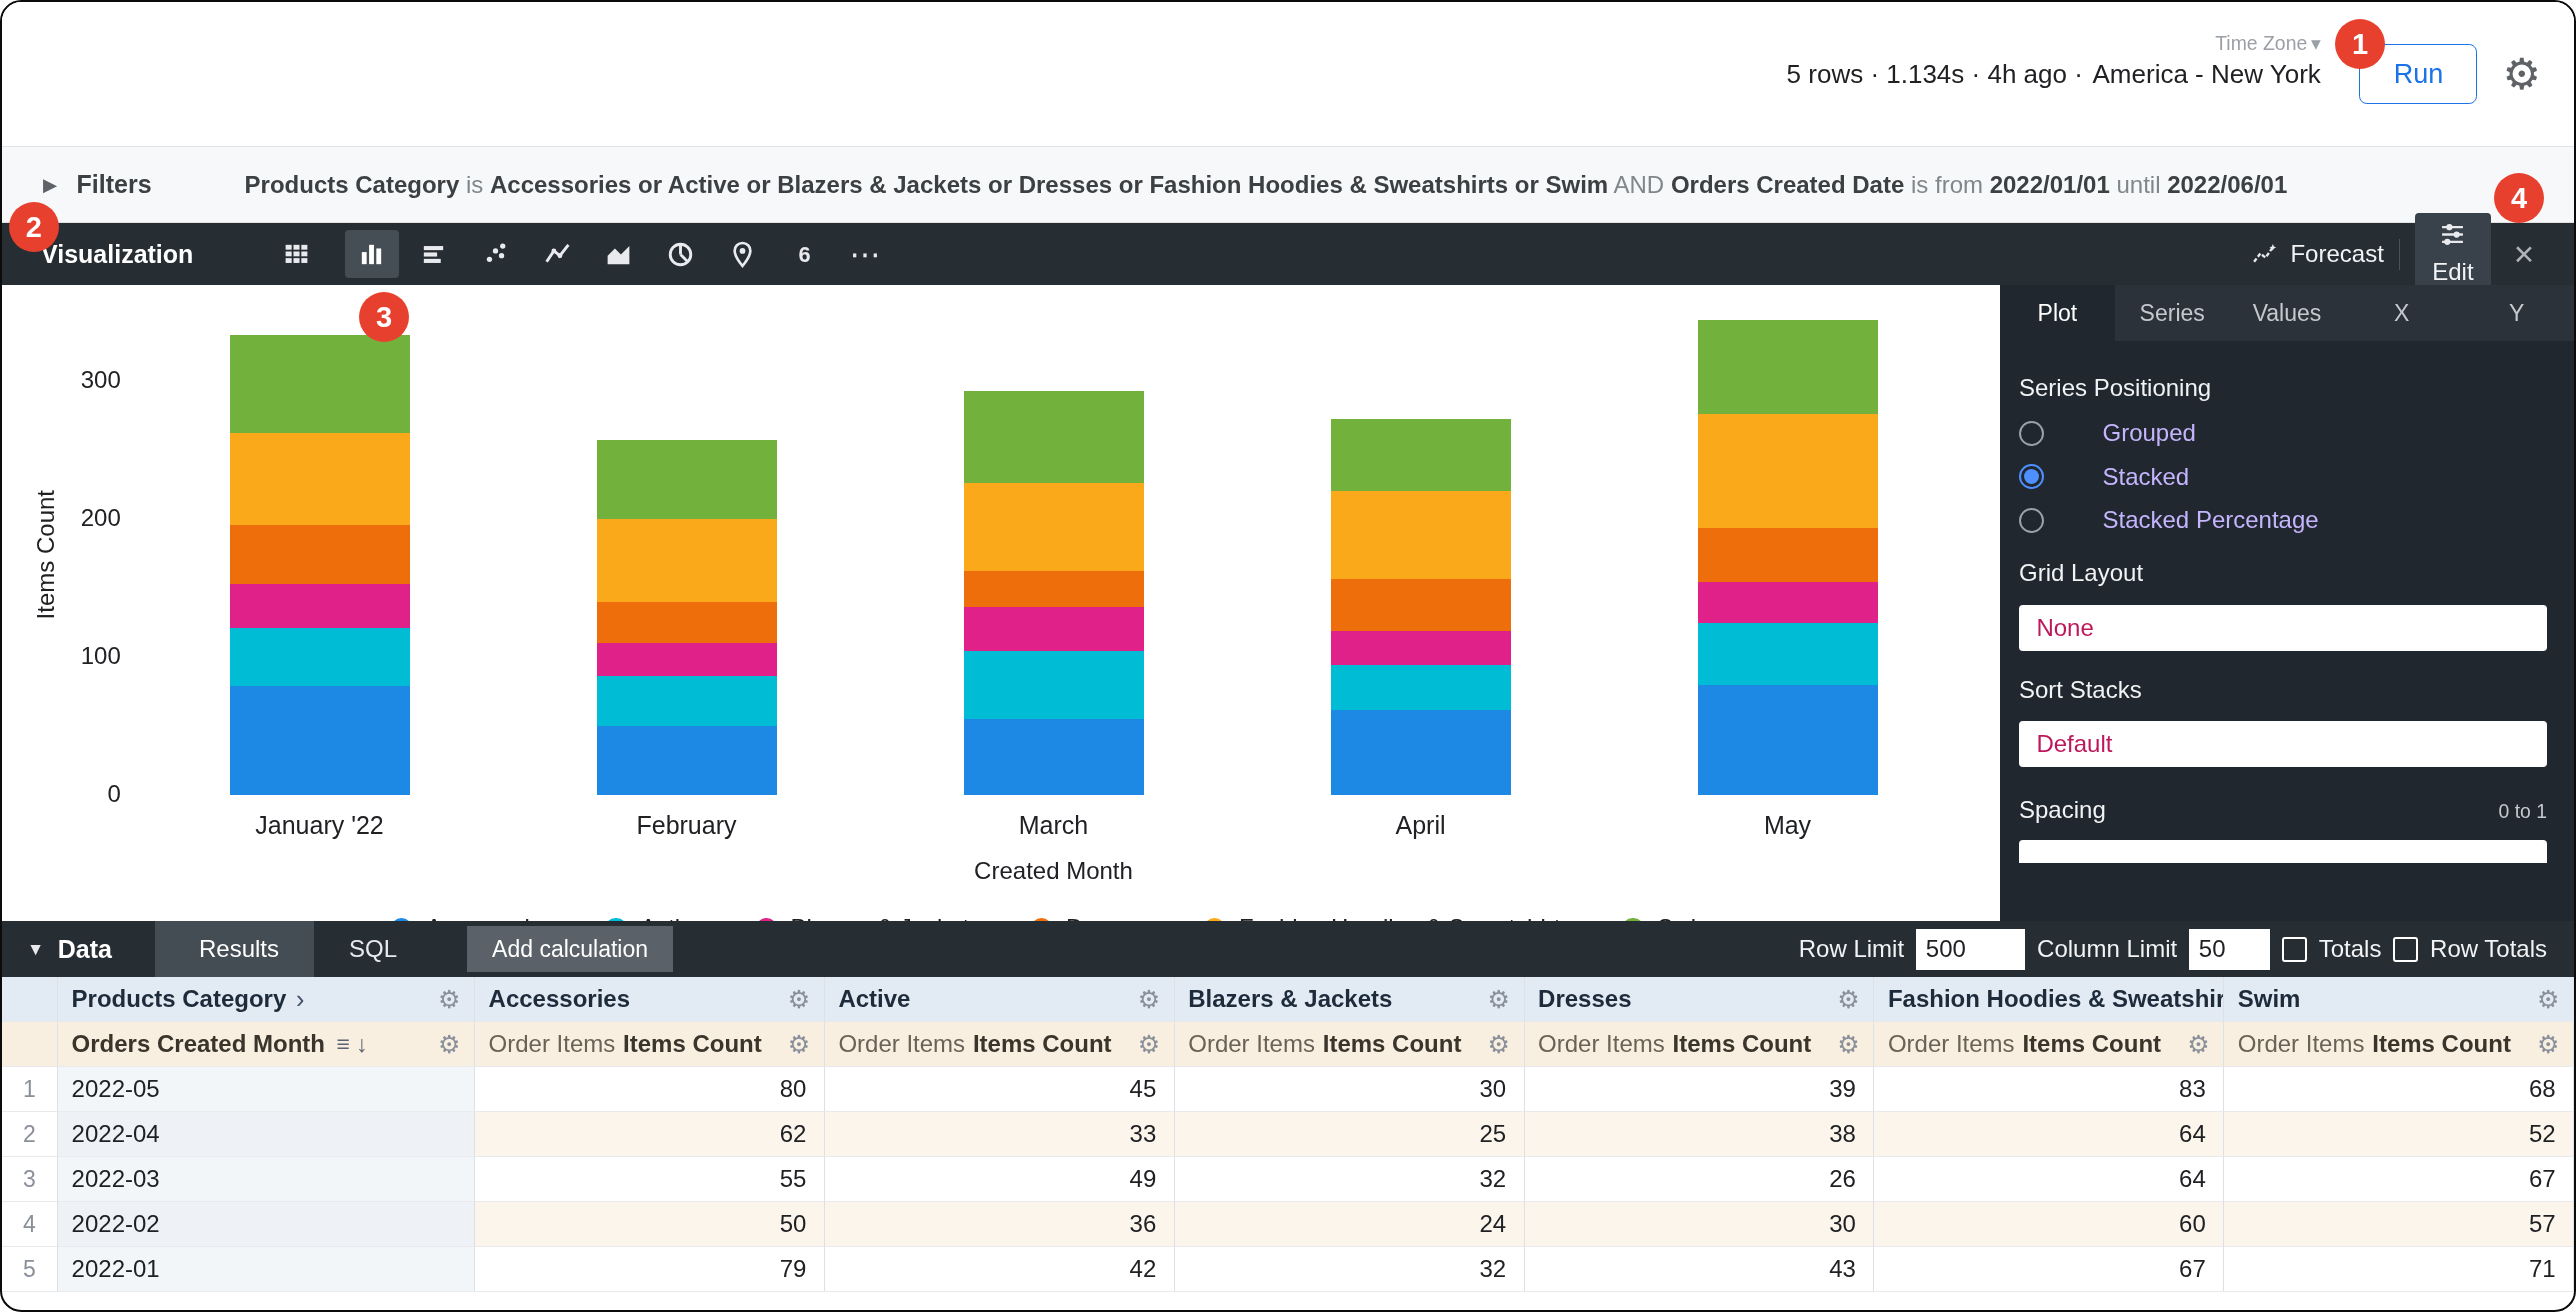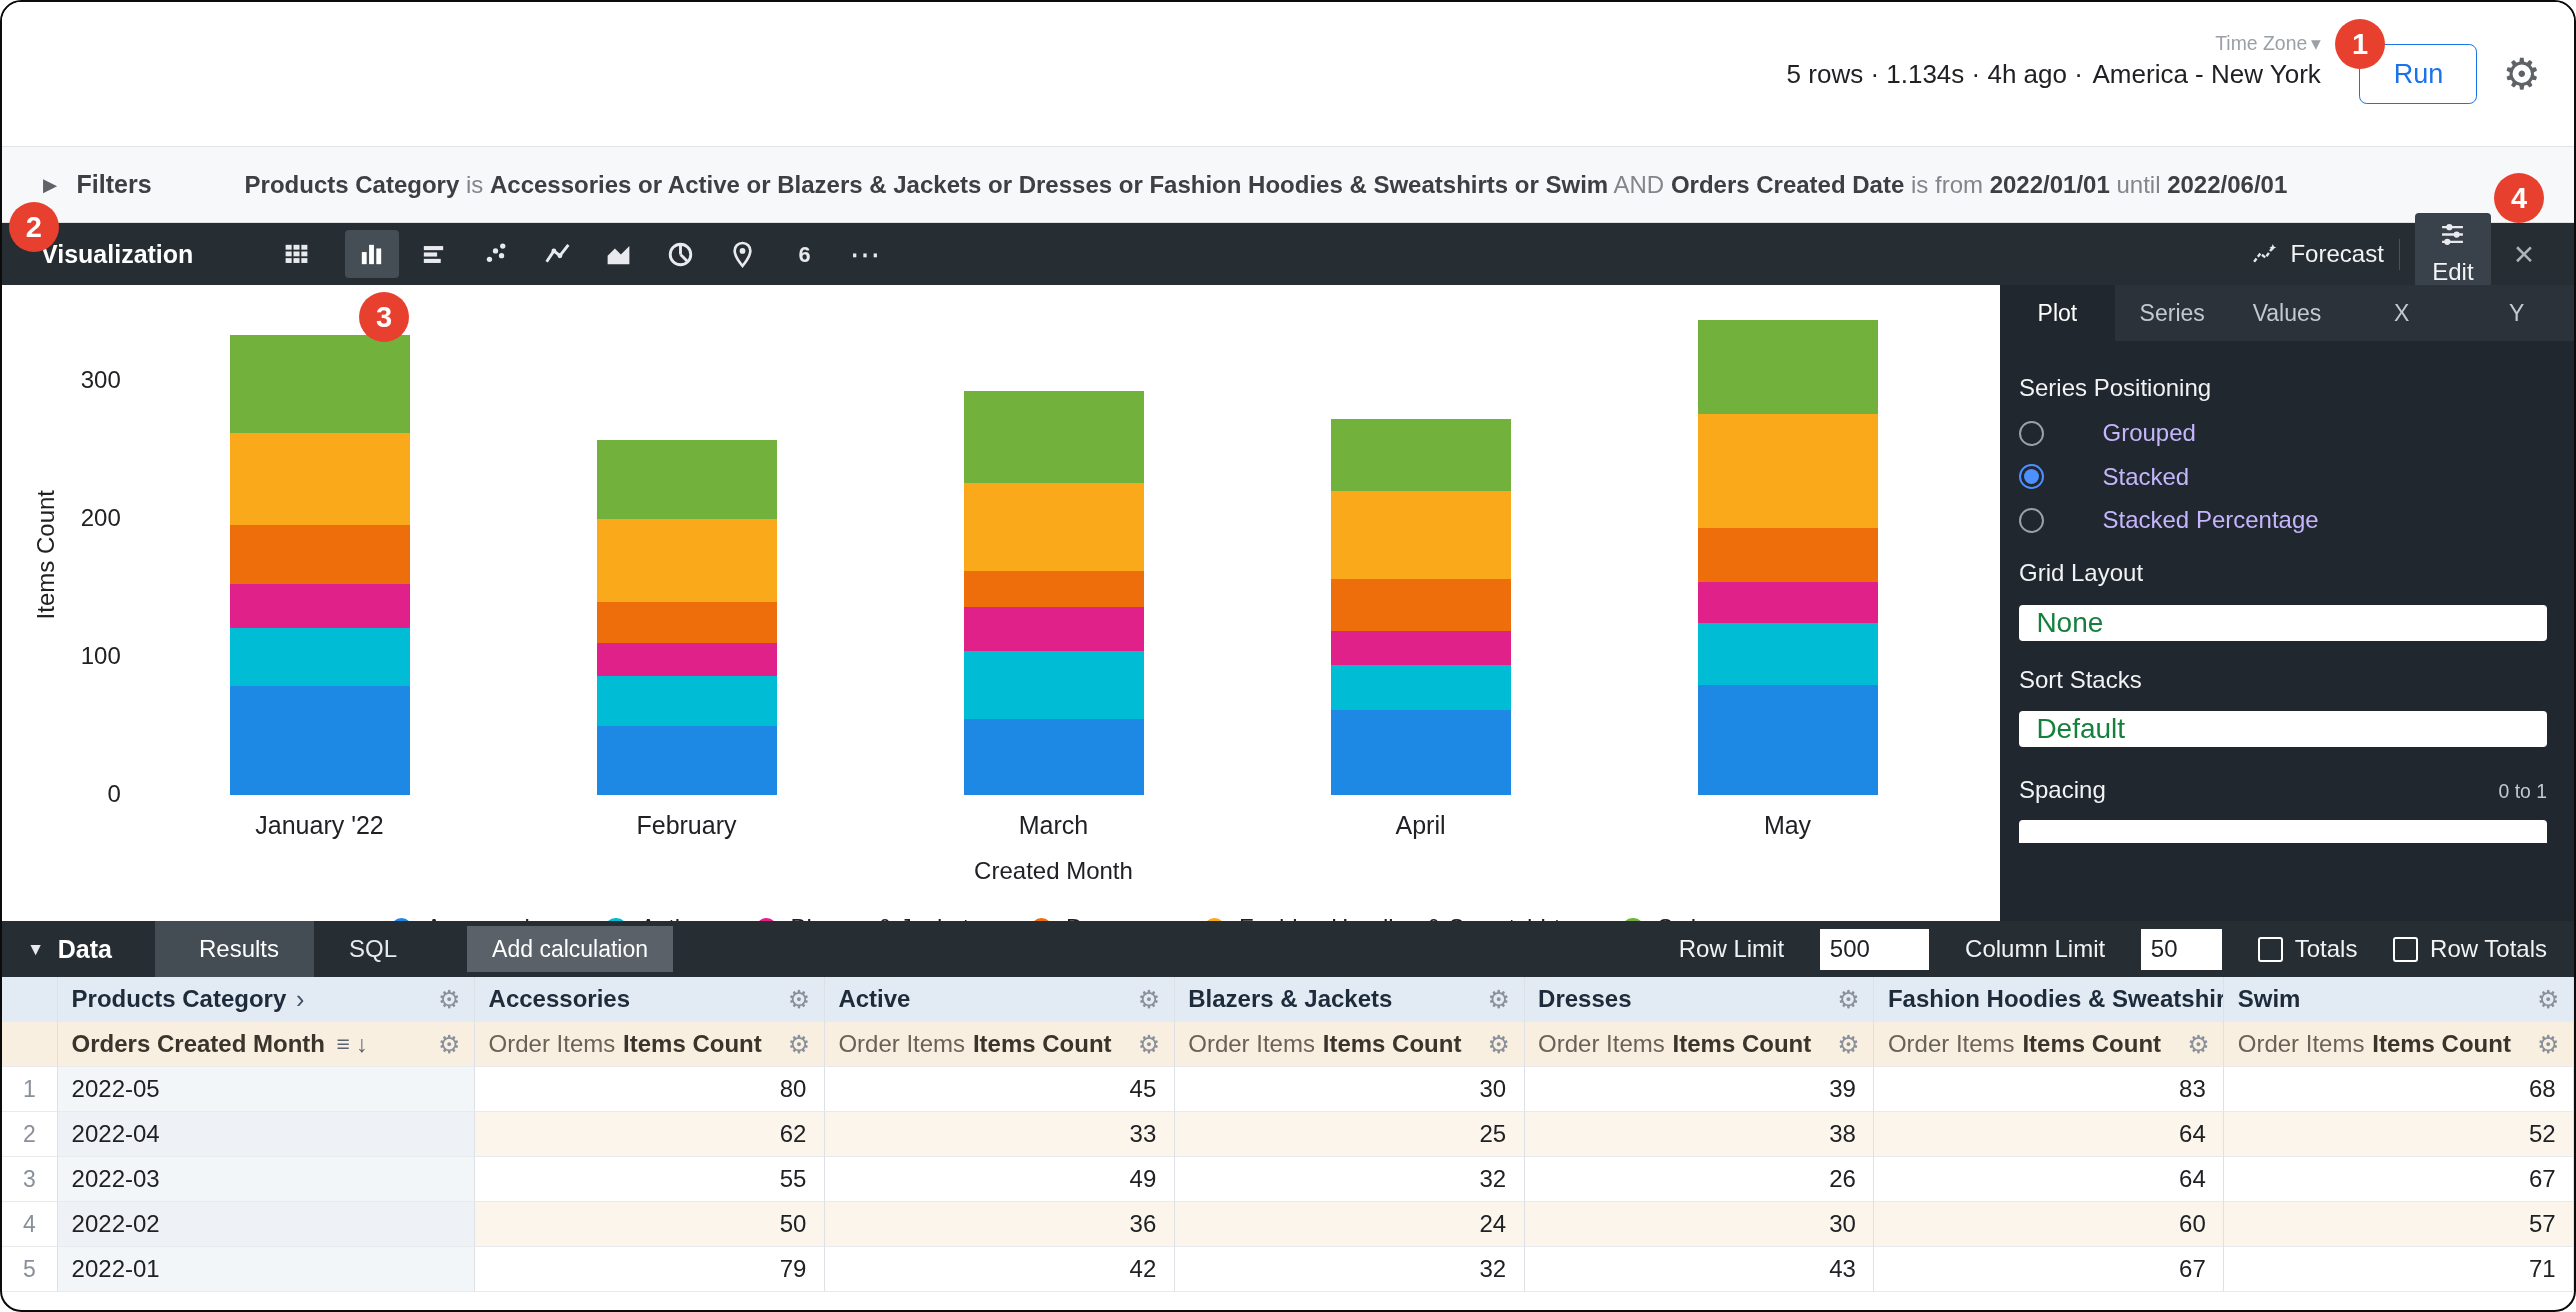--- a/index.html
+++ b/index.html
@@ -117,43 +117,43 @@
     width: 25px; height: 25px; border-radius: 50%;
     border: 2.9px solid #99a1a8; flex: 0 0 auto; position: relative;
   }
   .radio.selected { border-color: #4d90fe; }
   .radio.selected::after {
     content: ""; position: absolute; inset: 2.9px;
     border-radius: 50%; background: #4d90fe;
   }
   .radio-label { font-size: 24px; color: #c4b5fd; margin-left: 43px; }
   .panel-select {
-    background: #fff; color: #15803d; border-radius: 3.9px;
-    height: 36px; display: flex; align-items: center;
-    padding: 0 17.4px; font-size: 28px; cursor: pointer;
+    background: #fff; color: #be185d; border-radius: 3.9px;
+    height: 46px; display: flex; align-items: center;
+    padding: 0 17.4px; font-size: 24px; cursor: pointer;
   }
   .spacing-row { display: flex; justify-content: space-between; align-items: baseline; margin: 29px 0 15.5px; }
   .spacing-hint { font-size: 19.4px; color: #c3c9cf; }
   .cut-input { height: 23px; background: #fff; border-radius: 3.9px 3.9px 0 0; }
   
   .databar {
     height: 56px; background: #262d33;
     display: flex; align-items: center; color: #fff;
     padding-left: 25px;
   }
   .data-caret { font-size: 17.4px; margin-right: 13.6px; color: #e8eaed; }
   .data-title { font-size: 25px; font-weight: 700; margin-right: 43px; }
   .data-tab { height: 100%; display: flex; align-items: center; padding: 0 35px; font-size: 24px; color: #e8eaed; cursor: pointer; }
   .data-tab.active { background: #454d54; color: #fff; padding-left: 44px; }
   .add-calc {
     margin-left: 35px; background: #5a6168; color: #fff;
     font-size: 23px; font-family: inherit; border: none;
     padding: 9.7px 25px; cursor: pointer;
   }
-  .databar-right { margin-left: auto; display: flex; align-items: center; gap: 36px; padding-right: 27px; }
+  .databar-right { margin-left: auto; display: flex; align-items: center; gap: 12px; padding-right: 27px; }
   .limit-label { font-size: 24px; color: #f1f3f4; }
   .limit-input {
     height: 41px; background: #fff; border: none; color: #202124;
     font-size: 24px; font-family: inherit; padding: 0 9.7px;
   }
   .limit-input.row { width: 109px; }
   .limit-input.col { width: 81px; }
   .chk-wrap { display: flex; align-items: center; gap: 11.6px; cursor: pointer; }
   .chk { width: 25px; height: 25px; border: 2.9px solid #fff; border-radius: 2.9px; background: transparent; }
   

